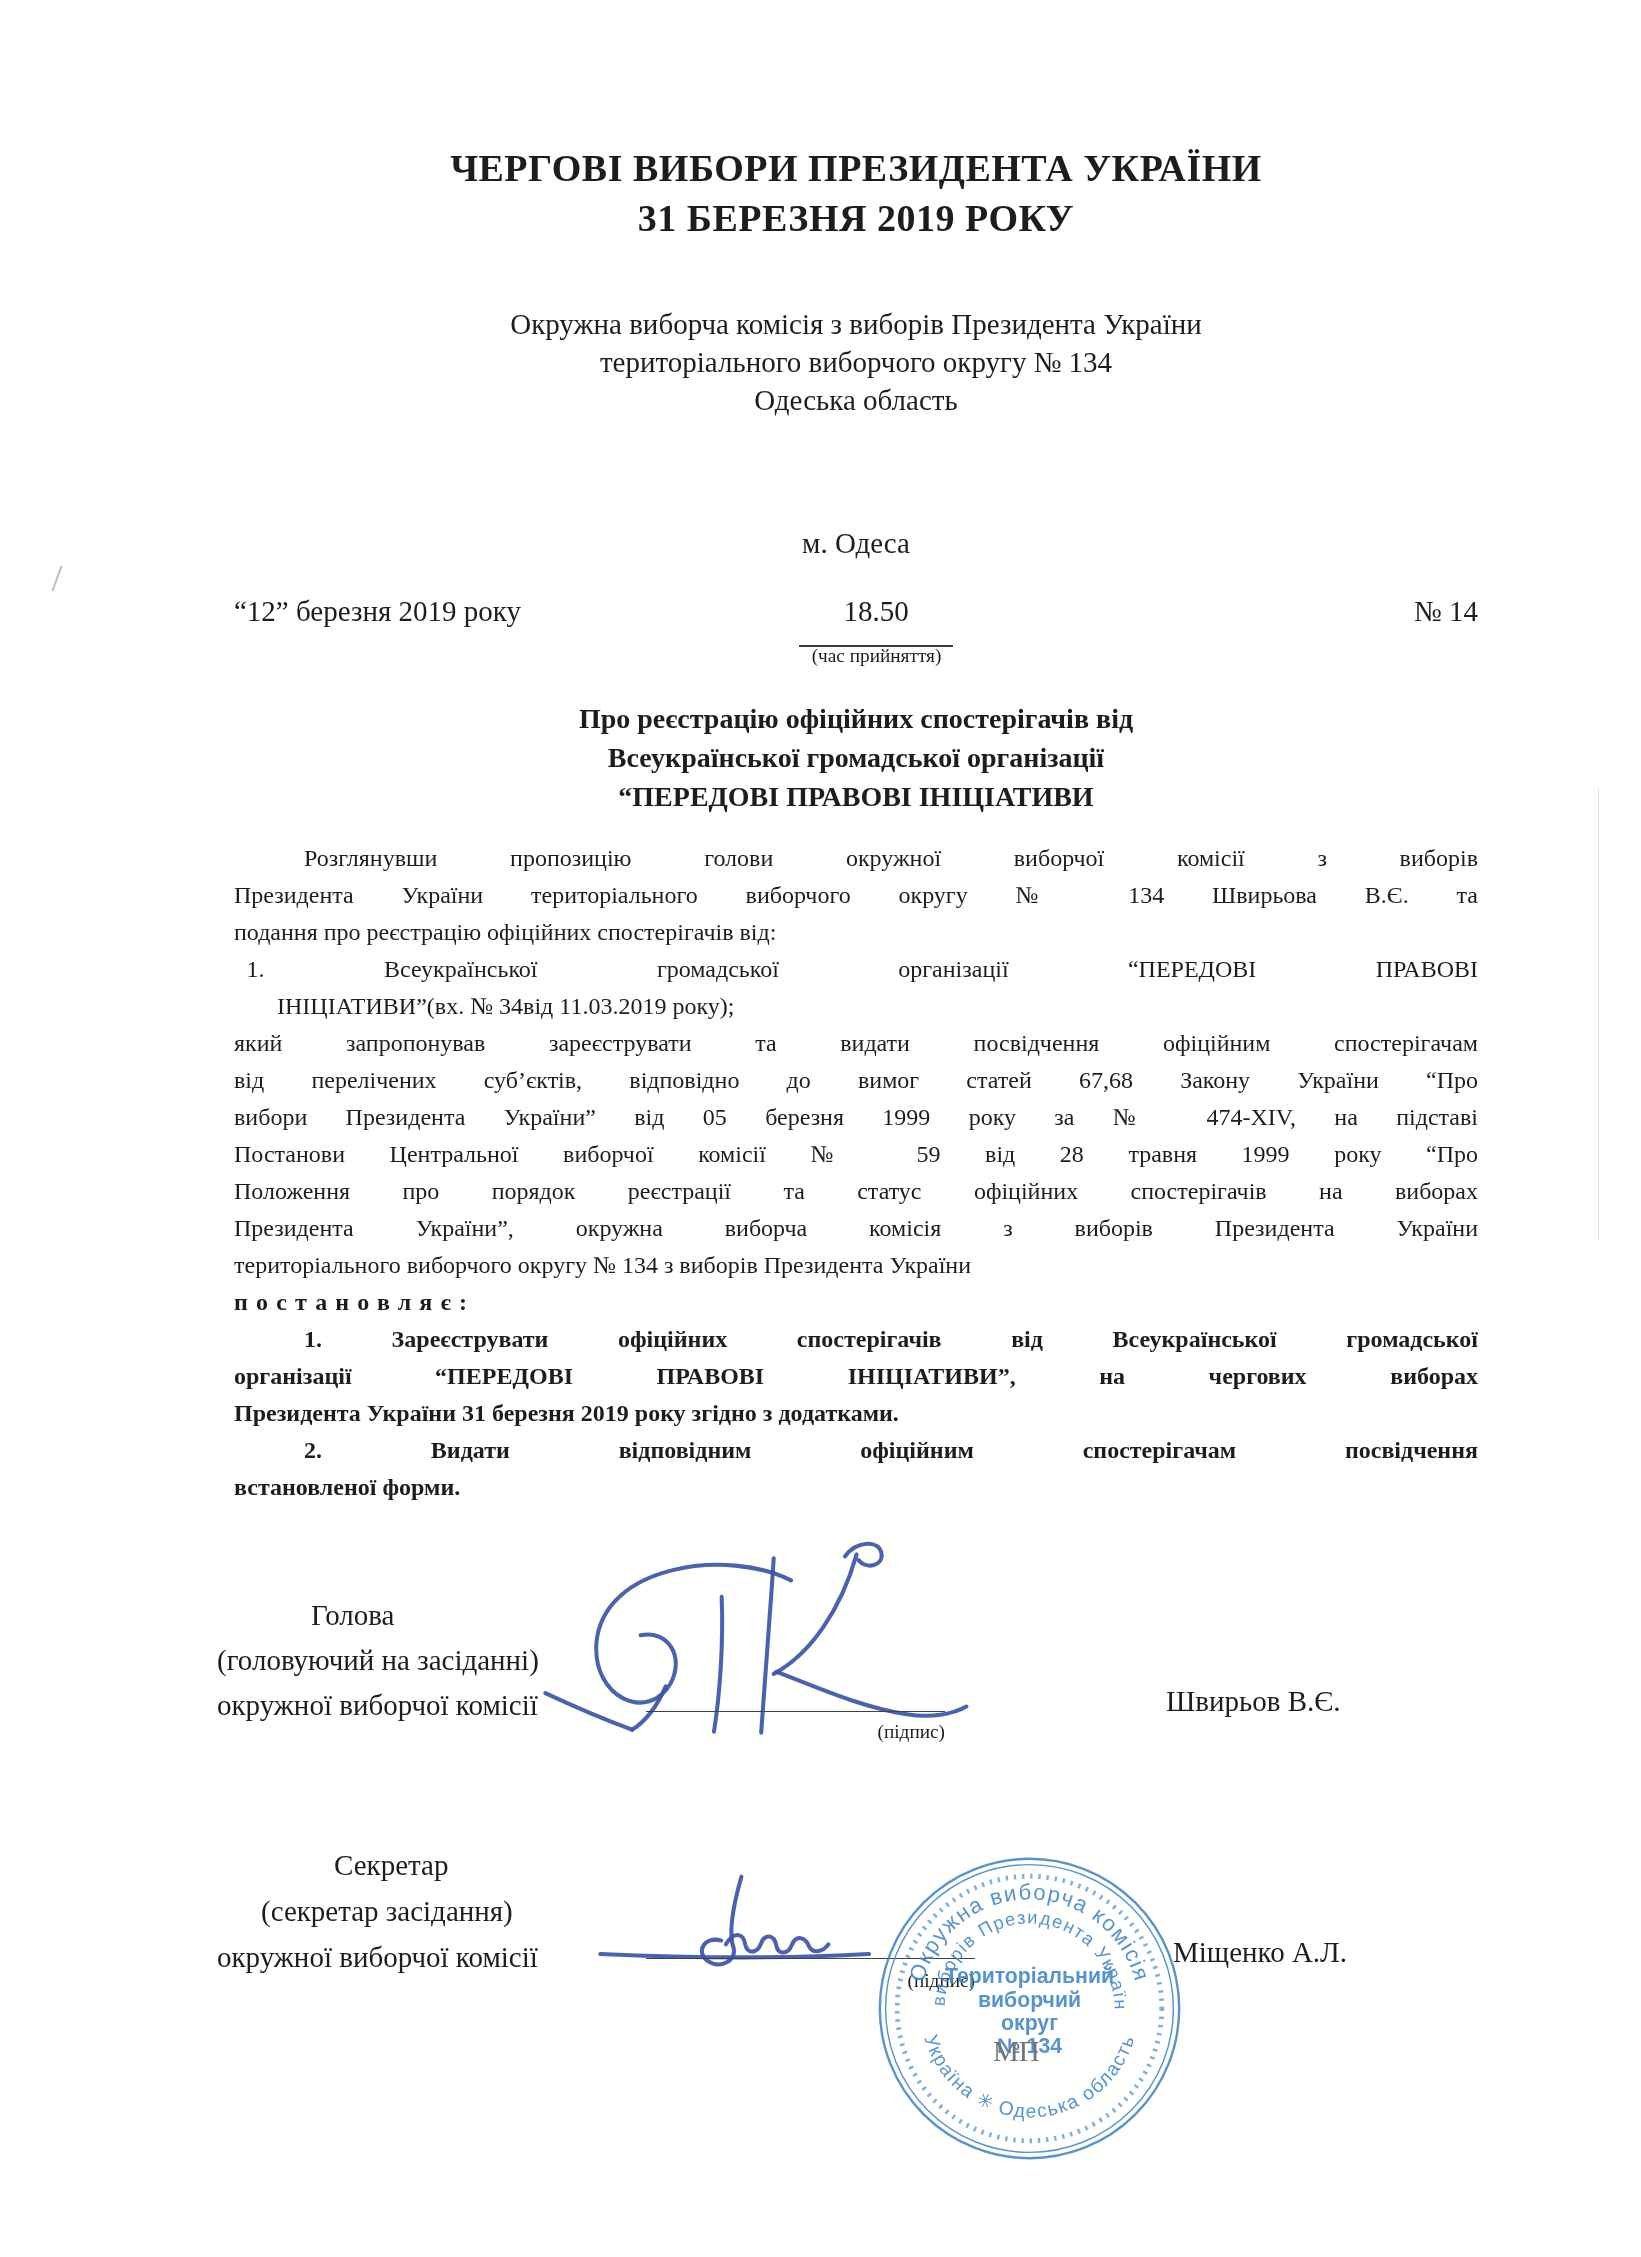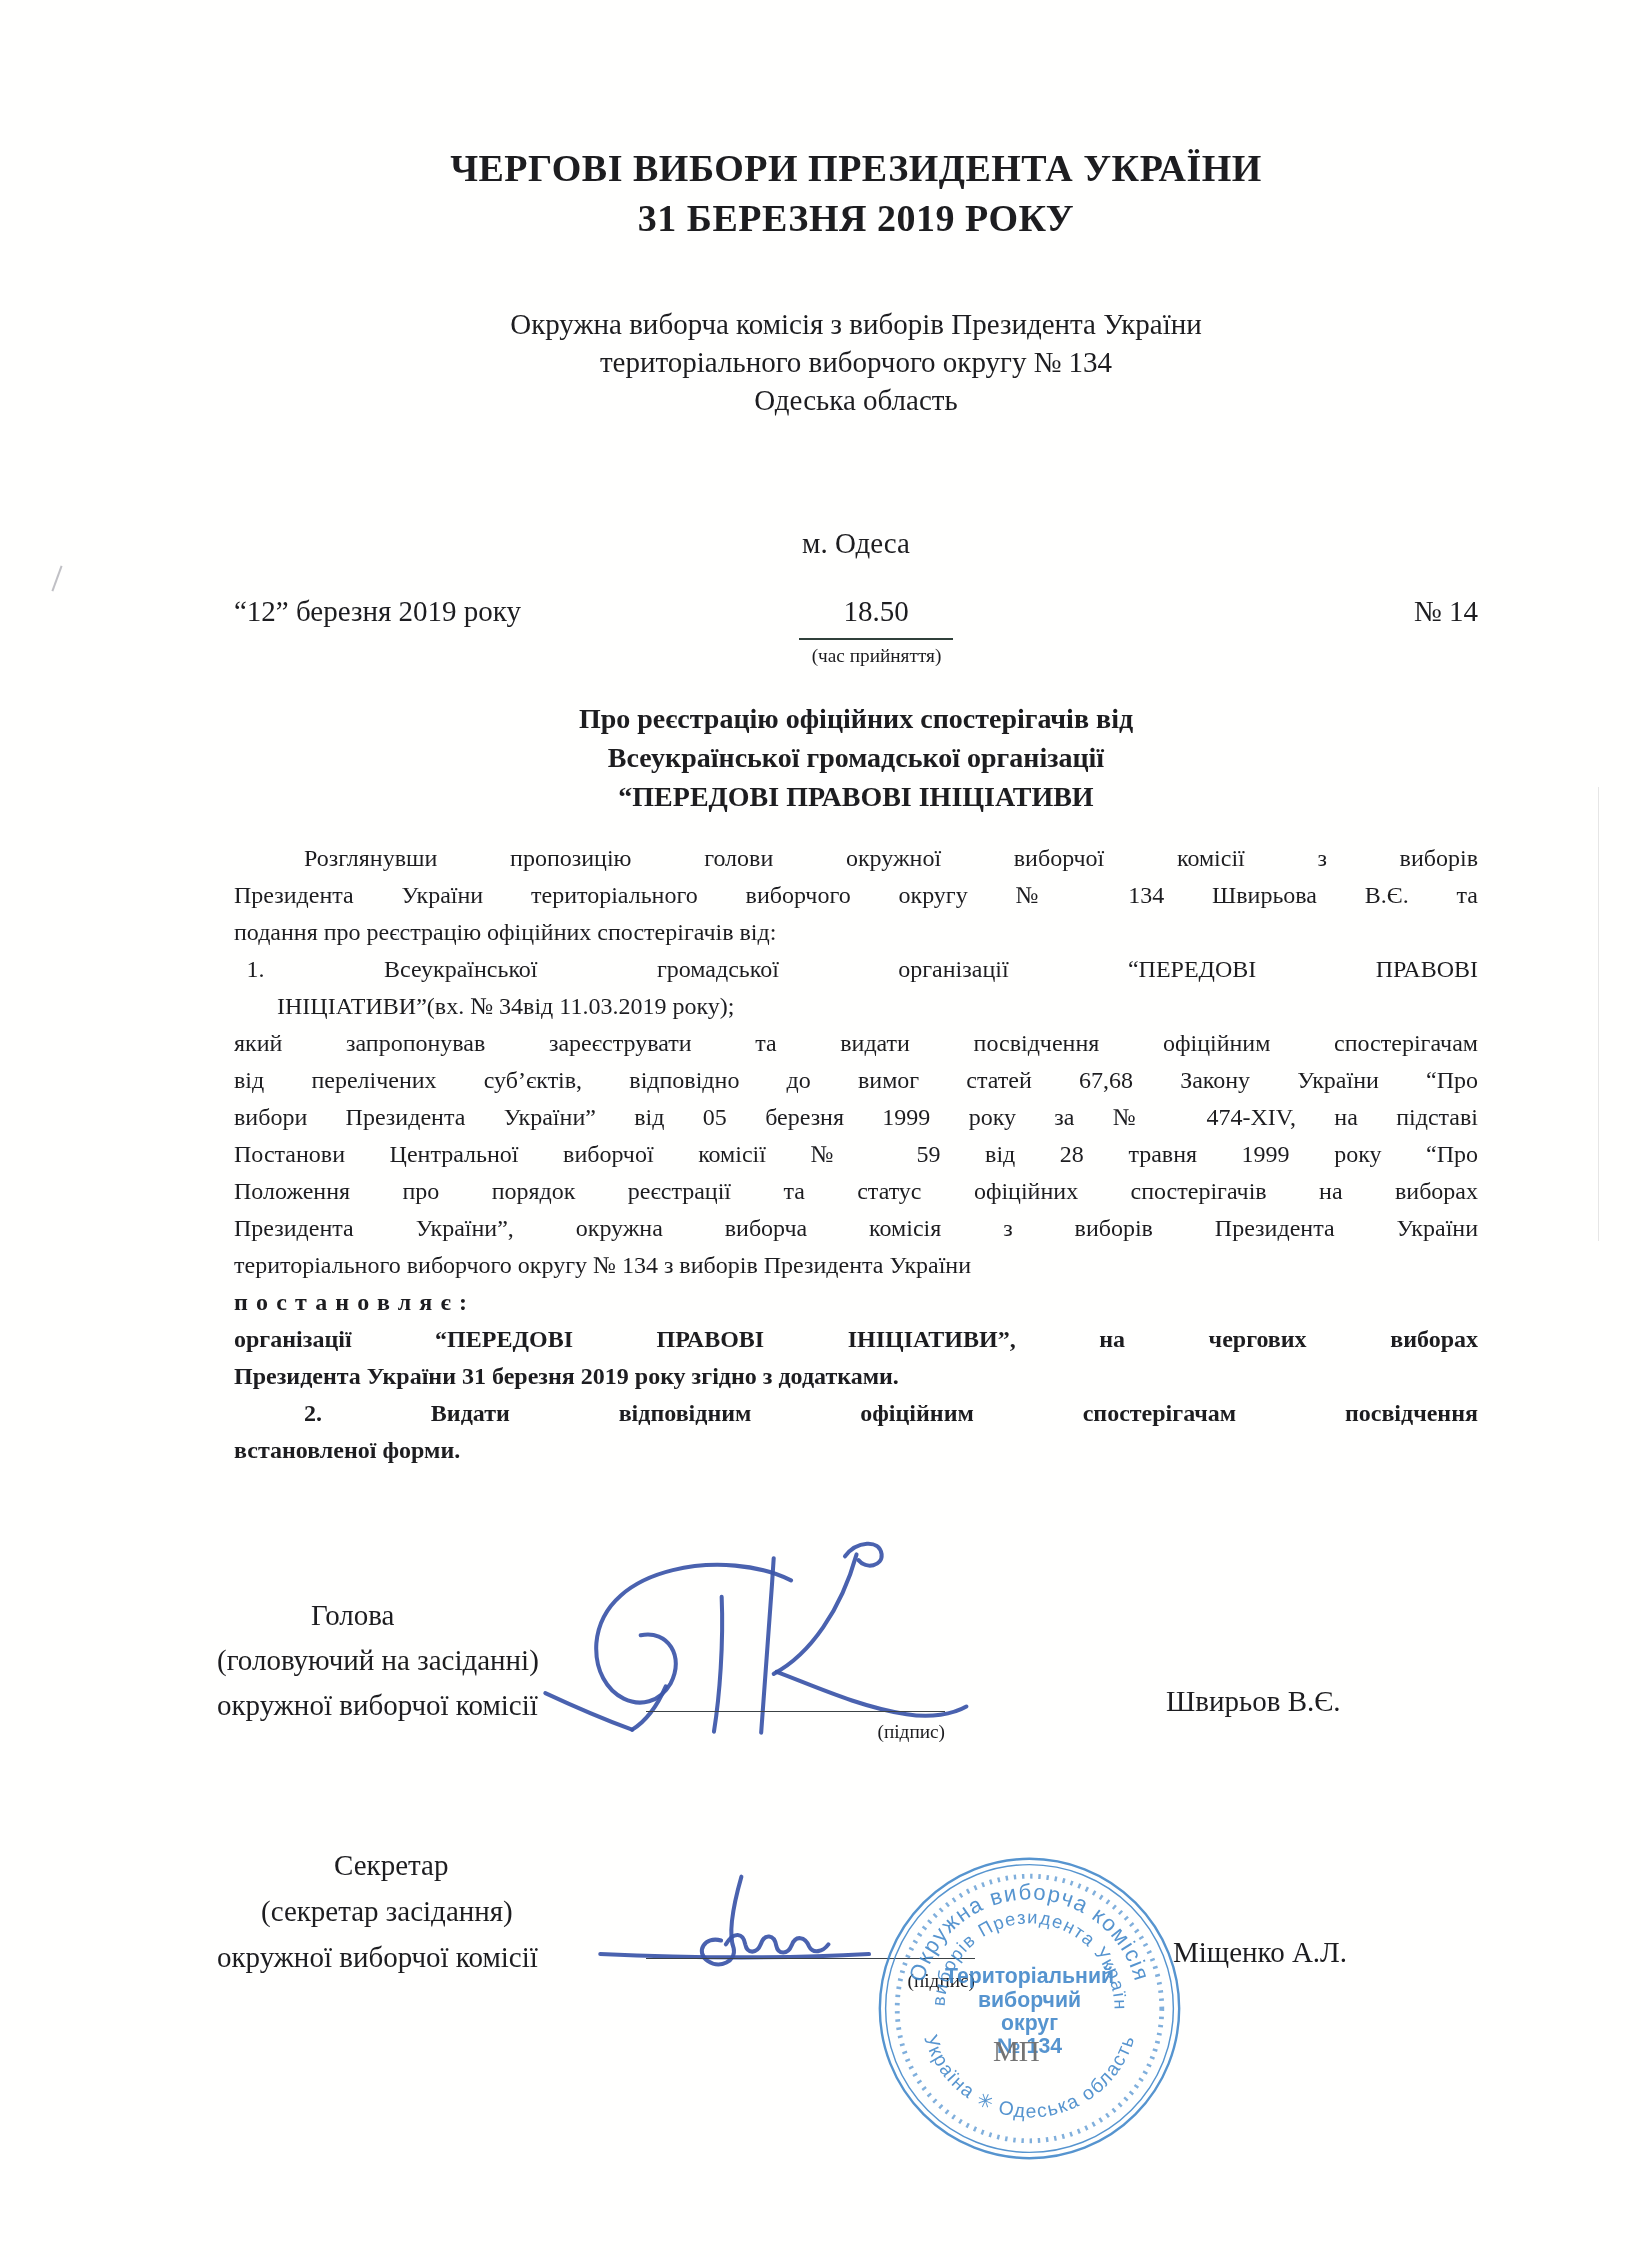--- a/index.html
+++ b/index.html
@@ -10,21 +10,21 @@
   }
   .content{position:absolute;left:234px;width:1244px;}
   .center{text-align:center;}
   .hdr{top:143px;font-size:38px;font-weight:bold;line-height:50px;letter-spacing:0.5px;}
   .commission{top:305px;font-size:29px;line-height:38px;}
   .doctype{top:479px;font-size:36px;font-weight:bold;letter-spacing:1.9px;}
   .city{top:527px;font-size:29px;}
   .daterow{top:595px;height:87px;font-size:29px;}
   .daterow .date{position:absolute;left:0;top:0;}
   .daterow .time{position:absolute;left:565px;width:154px;text-align:center;
-    border-bottom:2.9px solid #30403a;padding-bottom:10px;}
+    border-bottom:2.9px solid #30403a;padding-bottom:17px;}
   .daterow .timecap{position:absolute;left:546px;top:50px;width:193px;text-align:center;font-size:19.3px;}
   .daterow .num{position:absolute;right:0;top:0;}
   .subject{top:699px;font-size:28px;font-weight:bold;line-height:39px;}
   .docbody{top:840px;font-size:24px;line-height:37px;}
   .bline{min-height:37px;}
   .just{text-align:justify;text-align-last:justify;}
   .ind{padding-left:70px;}
   .pl13{padding-left:12.6px;}
   .pl45{padding-left:43px;}
   .bold{font-weight:bold;}
@@ -98,20 +98,21 @@
       <div class="bline just pl13">1. Всеукраїнської громадської організації “ПЕРЕДОВІ ПРАВОВІ</div>
       <div class="bline pl45">ІНІЦІАТИВИ”(вх. № 34від 11.03.2019 року);</div>
       <div class="bline just">який запропонував зареєструвати та видати посвідчення офіційним спостерігачам</div>
       <div class="bline just">від перелічених суб’єктів, відповідно до вимог статей 67,68 Закону України “Про</div>
       <div class="bline just">вибори Президента України” від 05 березня 1999 року за № 474-XIV, на підставі</div>
       <div class="bline just">Постанови Центральної виборчої комісії № 59 від 28 травня 1999 року “Про</div>
       <div class="bline just">Положення про порядок реєстрації та статус офіційних спостерігачів на виборах</div>
       <div class="bline just">Президента України”, окружна виборча комісія з виборів Президента України</div>
       <div class="bline">територіального виборчого округу № 134 з виборів Президента України</div>
       <div class="bline spaced">постановляє:</div>
+      <div class="bline bold just ind">1. Зареєструвати офіційних спостерігачів від Всеукраїнської громадської</div>
       <div class="bline bold just">організації “ПЕРЕДОВІ ПРАВОВІ ІНІЦІАТИВИ”, на чергових виборах</div>
       <div class="bline bold">Президента України 31 березня 2019 року згідно з додатками.</div>
       <div class="bline bold just ind">2. Видати відповідним офіційним спостерігачам посвідчення</div>
       <div class="bline bold">встановленої форми.</div>
     </div>
 
   <div class="roleblock role1">
     <div class="r-pl97">Голова</div>
     <div>(головуючий на засіданні)</div>
     <div>окружної виборчої комісії</div>

